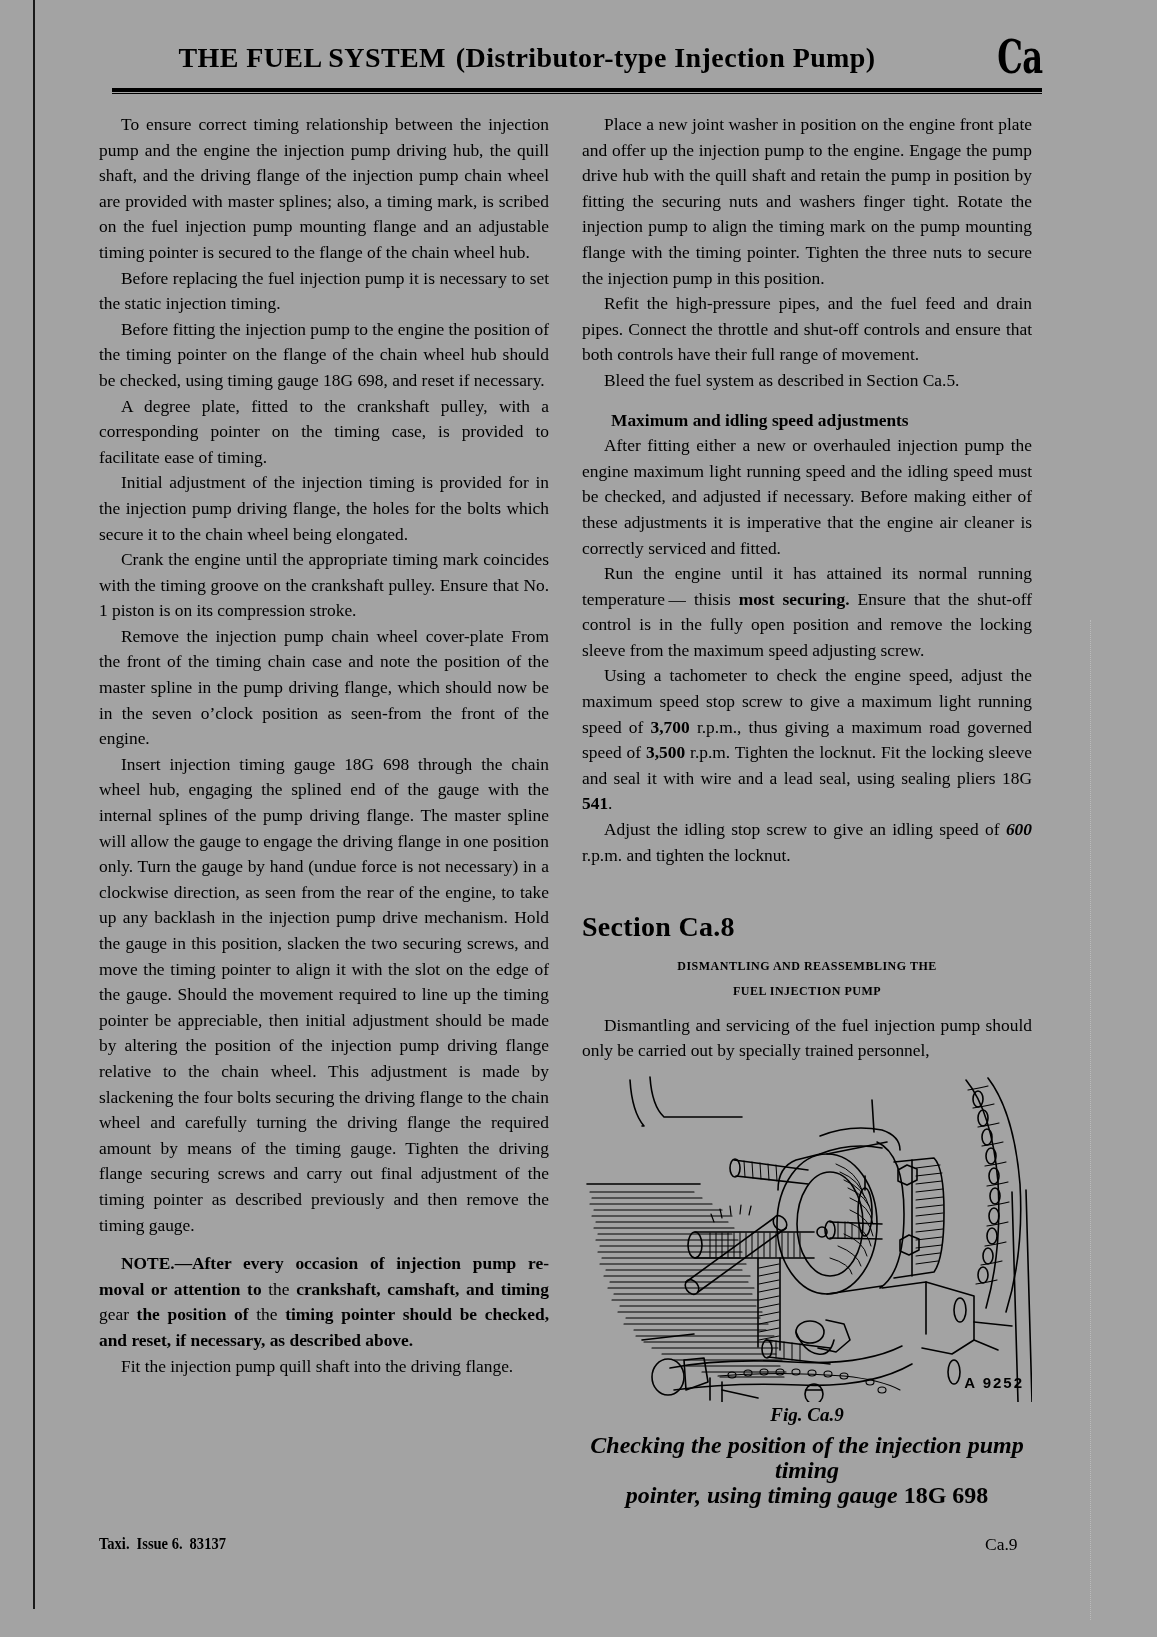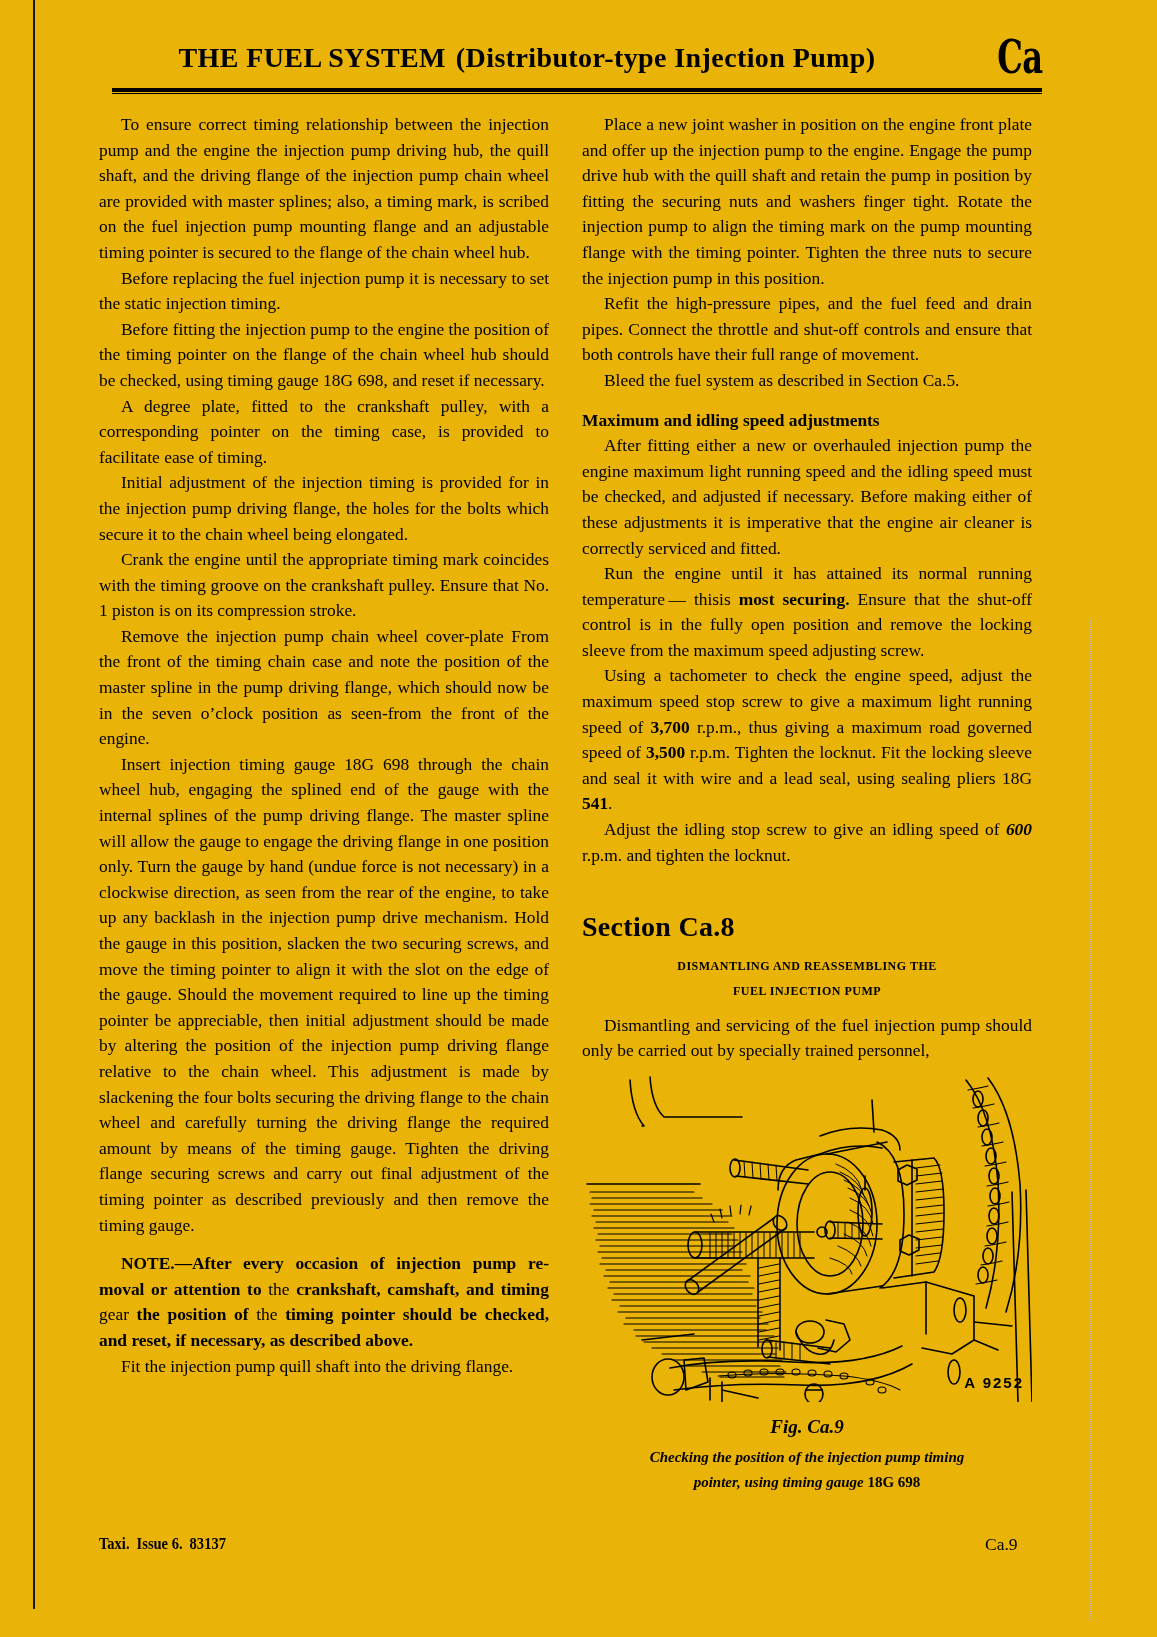--- a/index.html
+++ b/index.html
@@ -13,21 +13,21 @@
     position: relative;
     font-family: "Liberation Serif", "DejaVu Serif", serif;
     color: #000000;
     overflow: hidden;
   }
 
   
   .page {
     position: absolute;
     inset: 0;
-    background: #eab308;
+    background: #a3a3a3;
   }
   .binding-line {
     position: absolute;
     left: 33px;
     top: 0px;
     width: 2px;
     height: 1609px;
     background: #1a1a1a;
   }
   .right-dotted-line {
@@ -112,20 +112,21 @@
     font-weight: bold;
     text-indent: 22px;
   }
   .note .reg { font-weight: normal; }
 
   .subhead {
     font-weight: bold;
     text-indent: 0;
     margin-top: 14px;
     margin-bottom: 0px;
+    margin-left: 29px;
   }
 
   b.num { font-weight: bold; }
   i.bi  { font-weight: bold; font-style: italic; }
 
   
   .section-heading {
     margin-top: 46px;
     font-weight: bold;
     font-size: 28px;
@@ -159,28 +160,28 @@
     font-family: "Liberation Sans", "DejaVu Sans", sans-serif;
     font-weight: bold;
     font-size: 15px;
     letter-spacing: 2px;
   }
   .fig-number {
     text-align: center;
     font-weight: bold;
     font-style: italic;
     font-size: 19px;
-    margin-top: 12px;
+    margin-top: 0;
     text-indent: 0;
   }
   .fig-caption {
     text-align: center;
     font-weight: bold;
     font-style: italic;
-    font-size: 15px;
+    font-size: 24px;
     line-height: 25px;
     margin-top: 5px;
     text-indent: 0;
   }
   .fig-caption .upright { font-style: normal; margin-top: 14px; }
 
   
   .footer-left {
     position: absolute;
     left: 99px;

